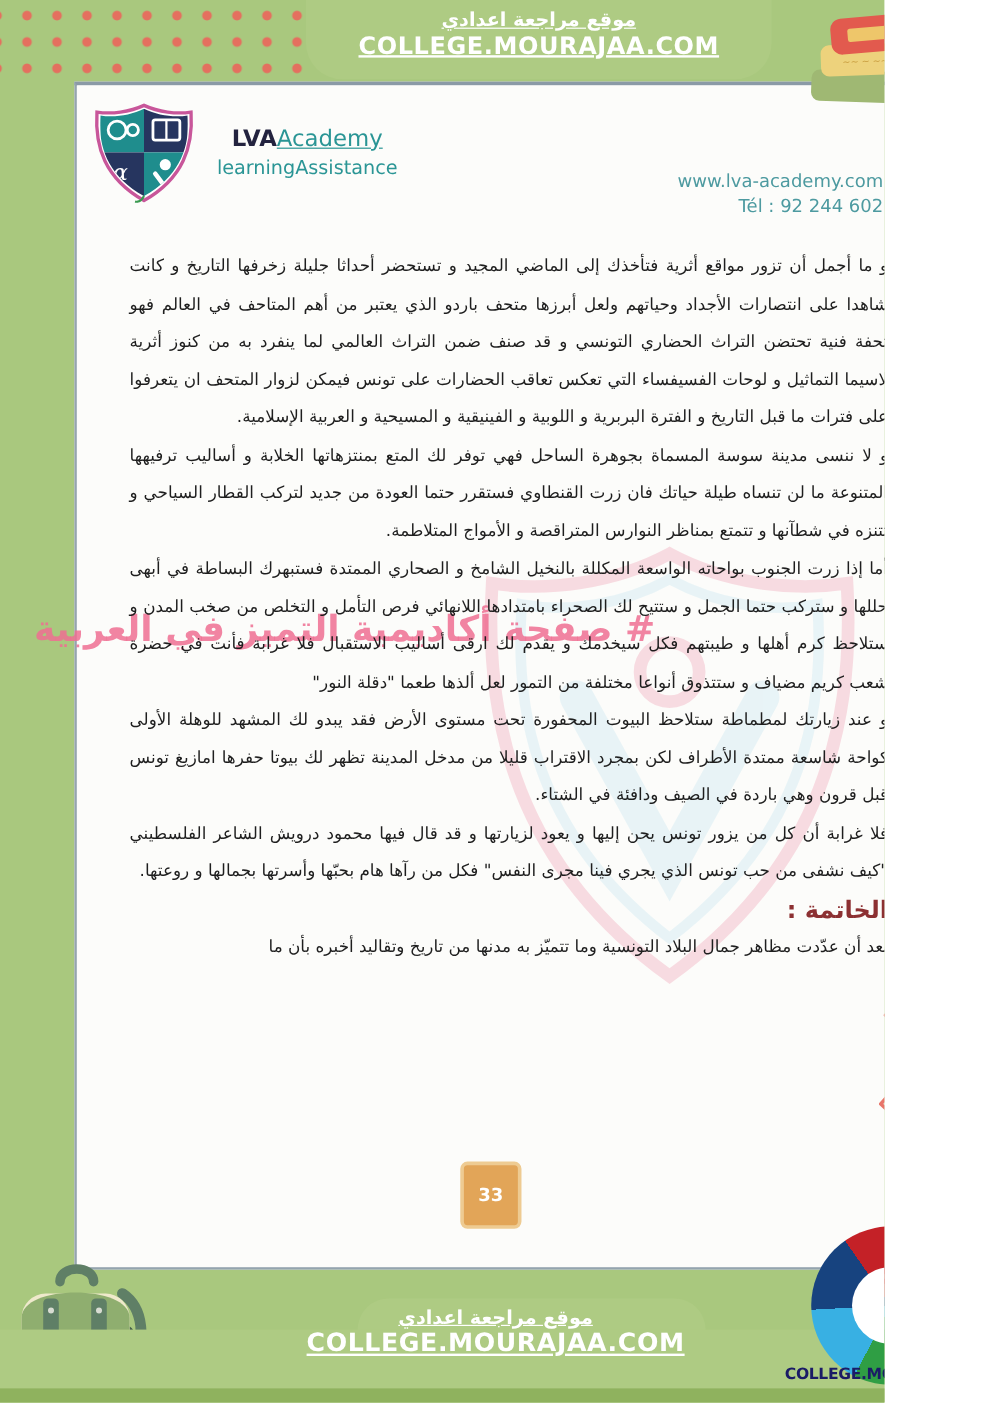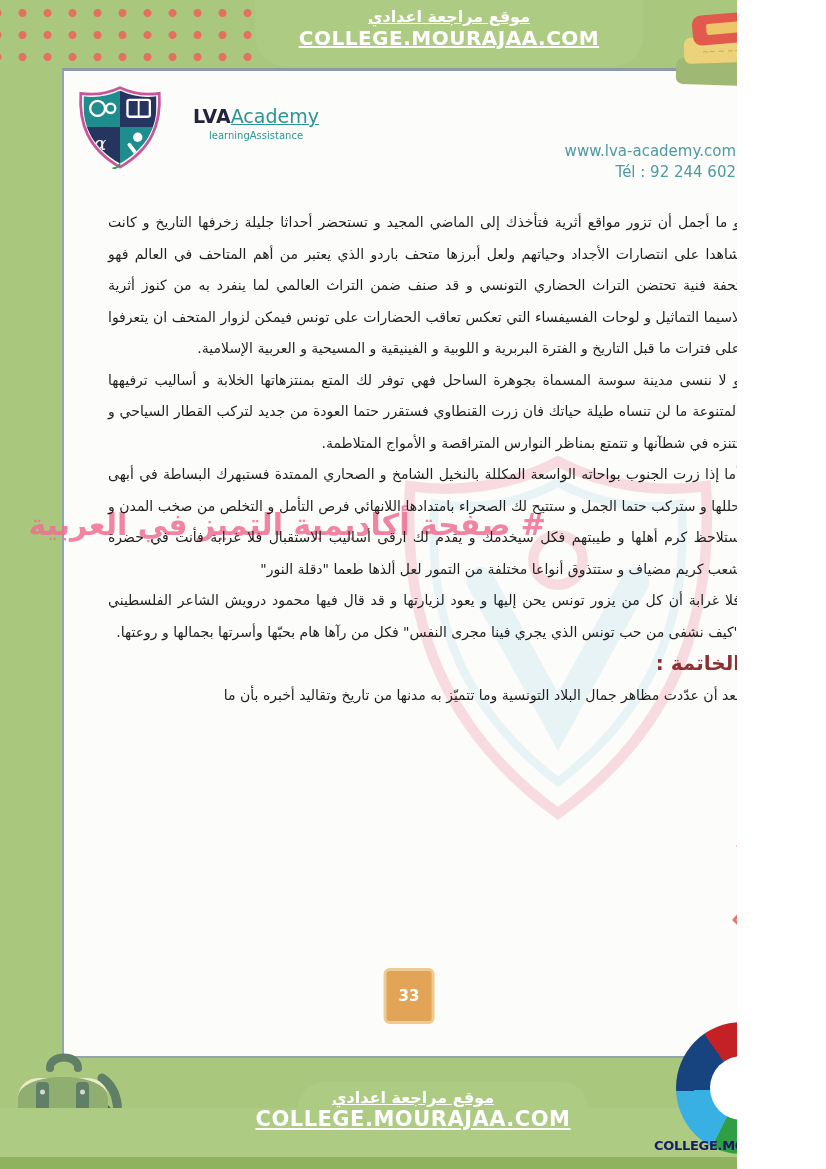--- a/index.html
+++ b/index.html
@@ -34,21 +34,21 @@
   .page{
     position:absolute; left:62px; top:68px; width:694px; height:990px; z-index:2;
     background:#fcfcfa; border:2px solid #94a4ae; border-top-width:3px; border-top-color:#8b9aa6;
   }
   
   .lva-logo{ position:absolute; left:8px; top:14px; width:96px; height:84px; }
   .brand{ position:absolute; left:102px; top:34px; width:180px; text-align:center; }
   .brand-line{ font-size:19px; }
   .brand-bold{ font-weight:bold; color:#23233f; }
   .brand-rest{ color:#2a9595; text-decoration:underline; }
-  .brand-tagline{ font-size:10px; color:#2a9595; margin-top:3px; }
+  .brand-tagline{ font-size:16px; color:#2a9595; margin-top:3px; }
   .address{ position:absolute; right:18px; top:70px; text-align:right; color:#4d9aa0; font-size:15px; line-height:21px; }
   
   .wm-shield{ position:absolute; left:318px; top:368px; width:352px; height:404px; opacity:.22; z-index:0; }
   .wm-text{
     position:absolute; left:4px; top:436px; width:478px; z-index:1;
     direction:rtl; text-align:center; white-space:nowrap;
     font-size:30px; font-weight:bold; color:rgba(238,111,146,.85);
   }
   
   .body-text{
@@ -160,20 +160,21 @@
       <div>www.lva-academy.com</div>
       <div>Tél : 92 244 602</div>
     </div>
 
     <div class="wm-text"># صفحة أكاديمية التميز في العربية</div>
 
     <div class="body-text">
       <p>و ما أجمل أن تزور مواقع أثرية فتأخذك إلى الماضي المجيد و تستحضر أحداثا جليلة زخرفها التاريخ و كانت شاهدا على انتصارات الأجداد وحياتهم ولعل أبرزها متحف باردو الذي يعتبر من أهم المتاحف في العالم فهو تحفة فنية تحتضن التراث الحضاري التونسي و قد صنف ضمن التراث العالمي لما ينفرد به من كنوز أثرية لاسيما التماثيل و لوحات الفسيفساء التي تعكس تعاقب الحضارات على تونس فيمكن لزوار المتحف ان يتعرفوا على فترات ما قبل التاريخ و الفترة البربرية و اللوبية و الفينيقية و المسيحية و العربية الإسلامية.</p>
       <p>و لا ننسى مدينة سوسة المسماة بجوهرة الساحل فهي توفر لك المتع بمنتزهاتها الخلابة و أساليب ترفيهها المتنوعة ما لن تنساه طيلة حياتك فان زرت القنطاوي فستقرر حتما العودة من جديد لتركب القطار السياحي و تتنزه في شطآنها و تتمتع بمناظر النوارس المتراقصة و الأمواج المتلاطمة.</p>
       <p>أما إذا زرت الجنوب بواحاته الواسعة المكللة بالنخيل الشامخ و الصحاري الممتدة فستبهرك البساطة في أبهى حللها و ستركب حتما الجمل و ستتيح لك الصحراء بامتدادها اللانهائي فرص التأمل و التخلص من صخب المدن و ستلاحظ كرم أهلها و طيبتهم فكل سيخدمك و يقدم لك ارقى أساليب الاستقبال فلا غرابة فأنت في حضرة شعب كريم مضياف و ستتذوق أنواعا مختلفة من التمور لعل ألذها طعما "دقلة النور"</p>
+      <p>و عند زيارتك لمطماطة ستلاحظ البيوت المحفورة تحت مستوى الأرض فقد يبدو لك المشهد للوهلة الأولى كواحة شاسعة ممتدة الأطراف لكن بمجرد الاقتراب قليلا من مدخل المدينة تظهر لك بيوتا حفرها امازيغ تونس قبل قرون وهي باردة في الصيف ودافئة في الشتاء.</p>
       <p>فلا غرابة أن كل من يزور تونس يحن إليها و يعود لزيارتها و قد قال فيها محمود درويش الشاعر الفلسطيني "كيف نشفى من حب تونس الذي يجري فينا مجرى النفس" فكل من رآها هام بحبّها وأسرتها بجمالها و روعتها.</p>
       <p class="conclusion-heading">الخاتمة :</p>
       <p>بعد أن عدّدت مظاهر جمال البلاد التونسية وما تتميّز به مدنها من تاريخ وتقاليد أخبره بأن ما</p>
     </div>
 
     <div class="page-badge">33</div>
   </div>
 
   <svg class="chevron" style="left:733px;top:786px" width="92" height="78" viewBox="0 0 92 78">
     <path d="M5 60 L46 14 L87 60 L73 73 L46 42 L19 73 Z" fill="none" stroke="#e8756a" stroke-width="3" stroke-linejoin="round"></path>

